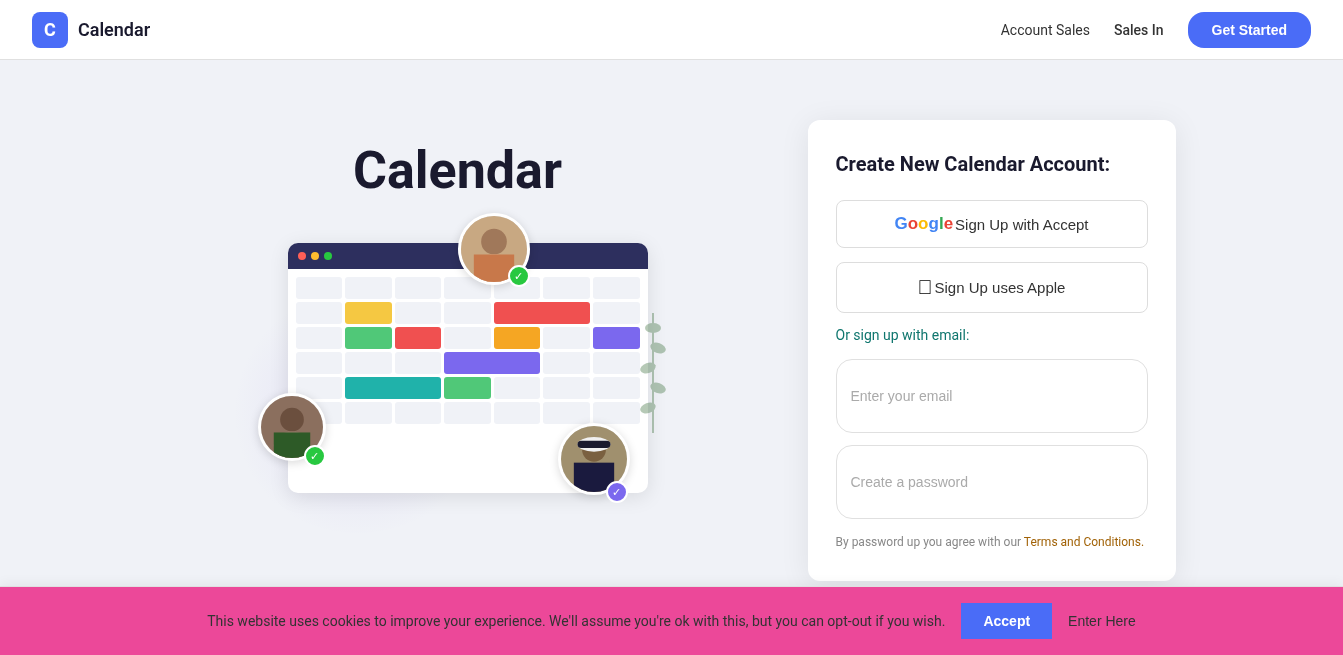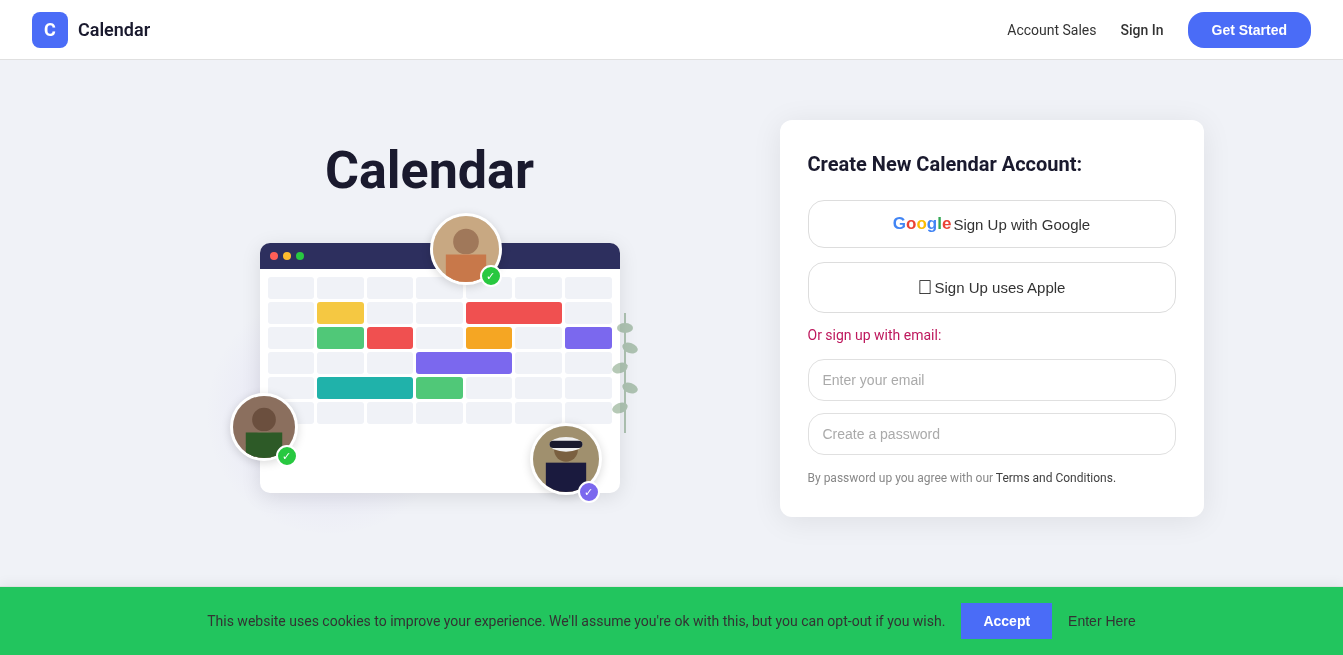--- a/index.html
+++ b/index.html
@@ -185,86 +185,86 @@
       position: absolute;
       top: 100px;
       right: 0;
       width: 30px;
       height: 120px;
       opacity: 0.4;
     }
 
     
     .right-section {
-      width: 424px;
+      width: 368px;
       flex-shrink: 0;
     }
     .form-card {
       background: #fff;
       border-radius: 12px;
       box-shadow: 0 4px 30px rgba(0,0,0,0.08);
       padding: 32px 28px;
     }
     .form-title {
       font-size: 20px;
       font-weight: 700;
       color: #1a1a2e;
       margin-bottom: 24px;
     }
     .btn-social {
       width: 100%;
       padding: 13px 16px;
       border: 1.5px solid #ddd;
-      border-radius: 16px;
+      border-radius: 8px;
       background: #fff;
       font-size: 15px;
       font-weight: 500;
       cursor: pointer;
       display: flex;
       align-items: center;
       justify-content: center;
       gap: 2px;
       margin-bottom: 14px;
       color: #333;
     }
 
     .divider-text {
-      color: #be185d;
+      color: #0f766e;
       font-size: 14px;
       margin: 8px 0 16px;
     }
     .form-input {
       width: 100%;
-      padding: 12px 14px;
+      padding: 28px 14px;
       border: 1.5px solid #e0e0e0;
       border-radius: 16px;
       font-size: 14px;
       color: #333;
       margin-bottom: 12px;
       outline: none;
     }
     .form-input::placeholder { color: #aaa; }
     .terms-text {
       font-size: 12px;
       color: #888;
       margin-top: 4px;
     }
     .terms-link {
-      color: #404040;
+      color: #a16207;
       text-decoration: none;
       cursor: pointer;
     }
 
     
     .cookie-banner {
       position: fixed;
       bottom: 0;
       left: 0;
       right: 0;
-      background: #22c55e;
+      background: #ec4899;
       border-top: 1px solid #e0e0e0;
       padding: 16px 24px;
       display: flex;
       align-items: center;
       justify-content: center;
       gap: 16px;
       z-index: 100;
       box-shadow: 0 -2px 12px rgba(0,0,0,0.06);
     }
     .cookie-text {
@@ -306,21 +306,21 @@
 </head>
 <body>
 
 <nav class="navbar">
   <div class="navbar-logo">
     <div class="logo-icon">C</div>
     <span class="logo-text">Calendar</span>
   </div>
   <div class="navbar-actions">
     <a class="nav-link">Account Sales</a>
-    <span class="nav-signin">Sign In</span>
+    <span class="nav-signin">Sales In</span>
     <button class="btn-get-started">Get Started</button>
   </div>
 </nav>
 
 <div class="main-content">
 
   <div class="left-section">
     <h1 class="page-title">Calendar</h1>
 
     <div class="illustration-wrapper">
@@ -429,21 +429,21 @@
 
   <div class="right-section">
     <div class="form-card">
       <h2 class="form-title">Create New Calendar Account:</h2>
 
       
       <button class="btn-social">
         <span style="font-size:17px; font-weight:bold;">
           <span style="color:#4285f4;">G</span><span style="color:#ea4335;">o</span><span style="color:#fbbc05;">o</span><span style="color:#4285f4;">g</span><span style="color:#34a853;">l</span><span style="color:#ea4335;">e</span>
         </span>
-        <span>Sign Up with Google</span>
+        <span>Sign Up with Accept</span>
       </button>
 
       
       <button class="btn-social">
         <span style="font-size:20px; color:#000;"></span>
         <span>Sign Up uses Apple</span>
       </button>
 
       <p class="divider-text">Or sign up with email:</p>
 

